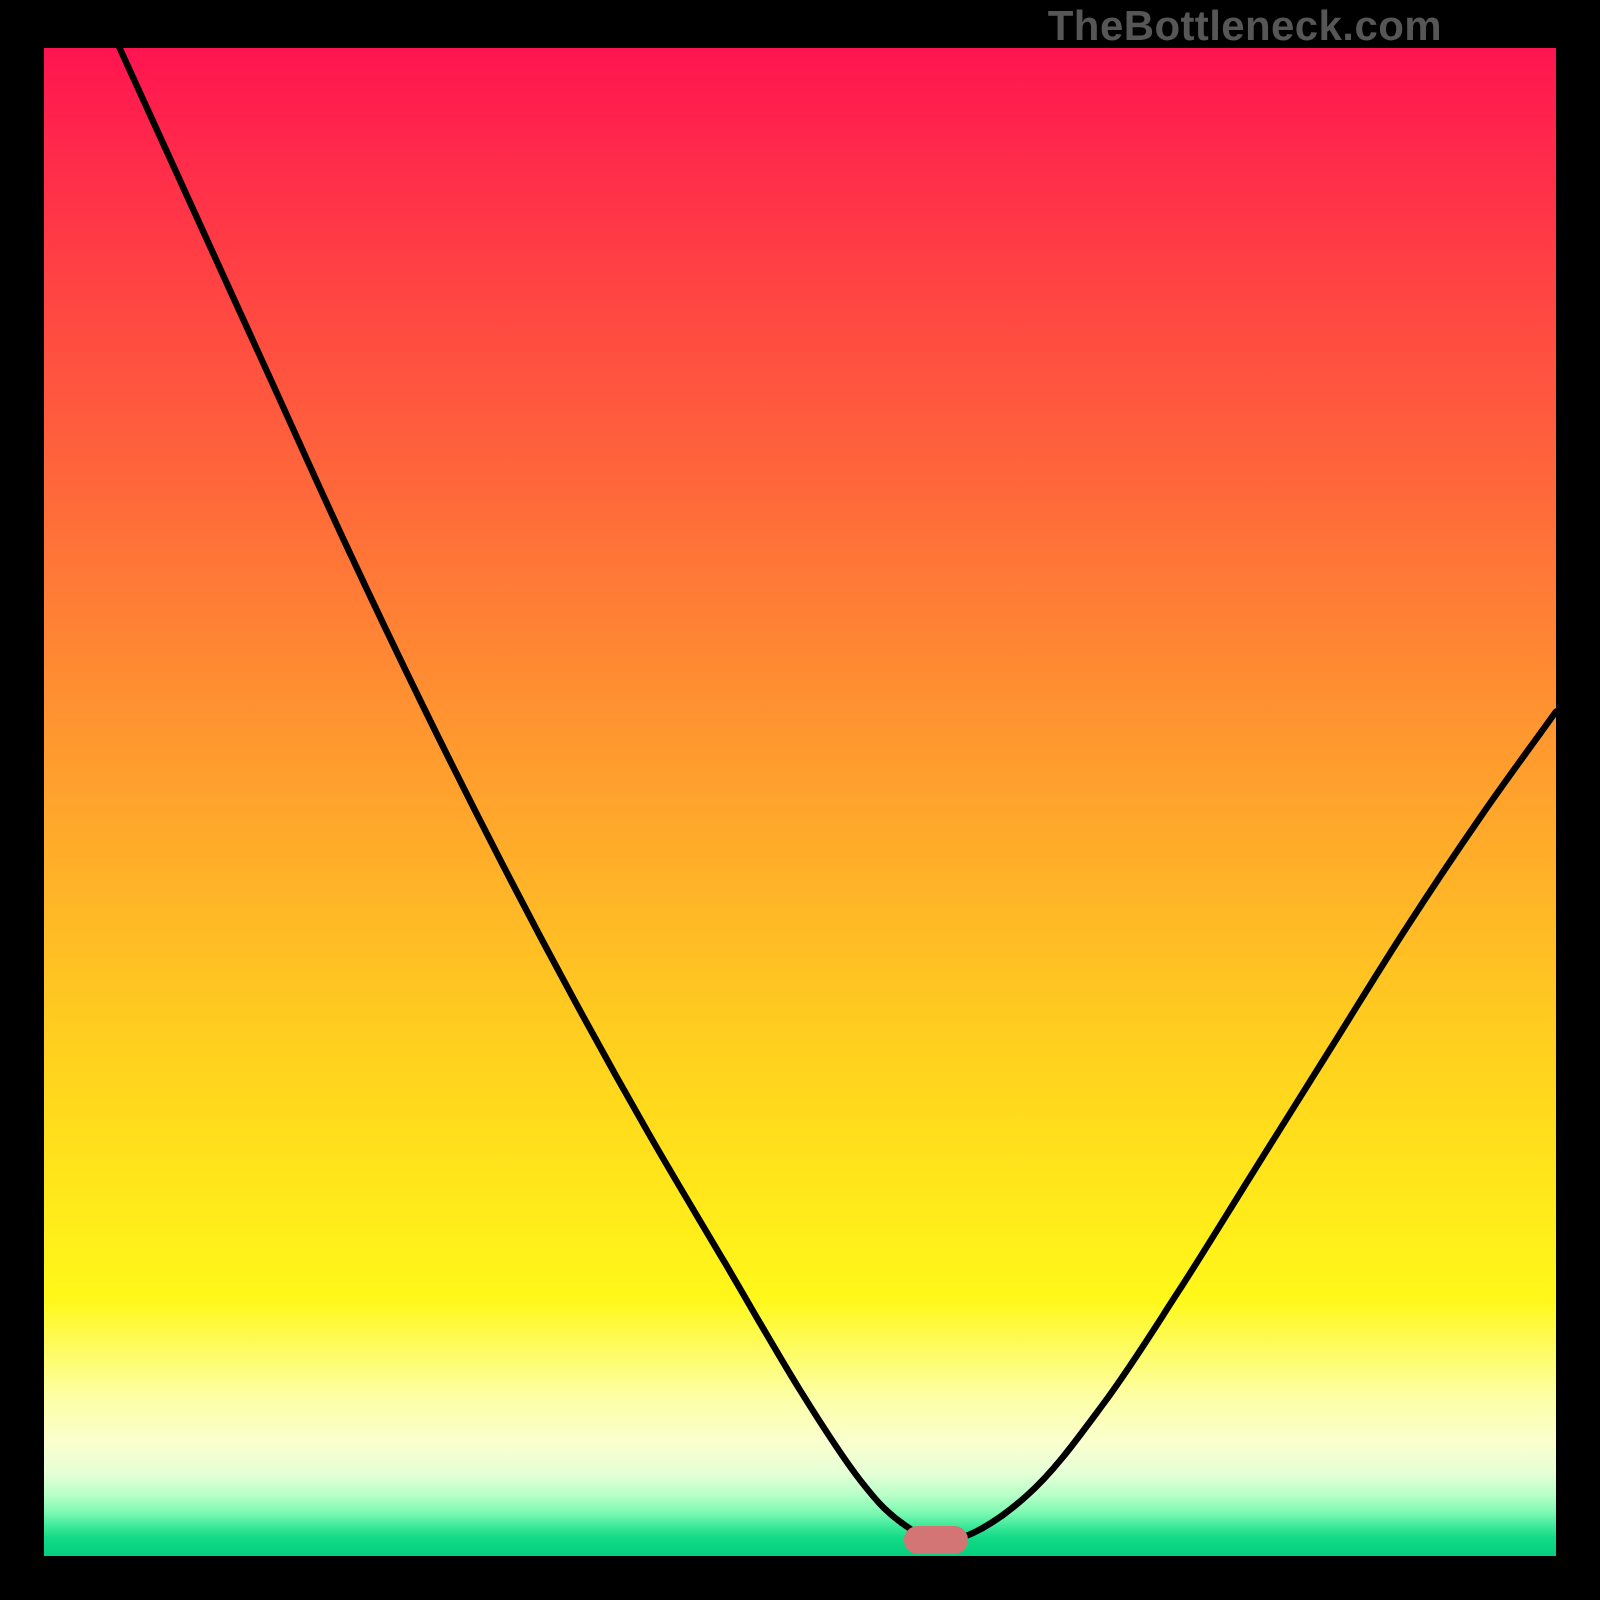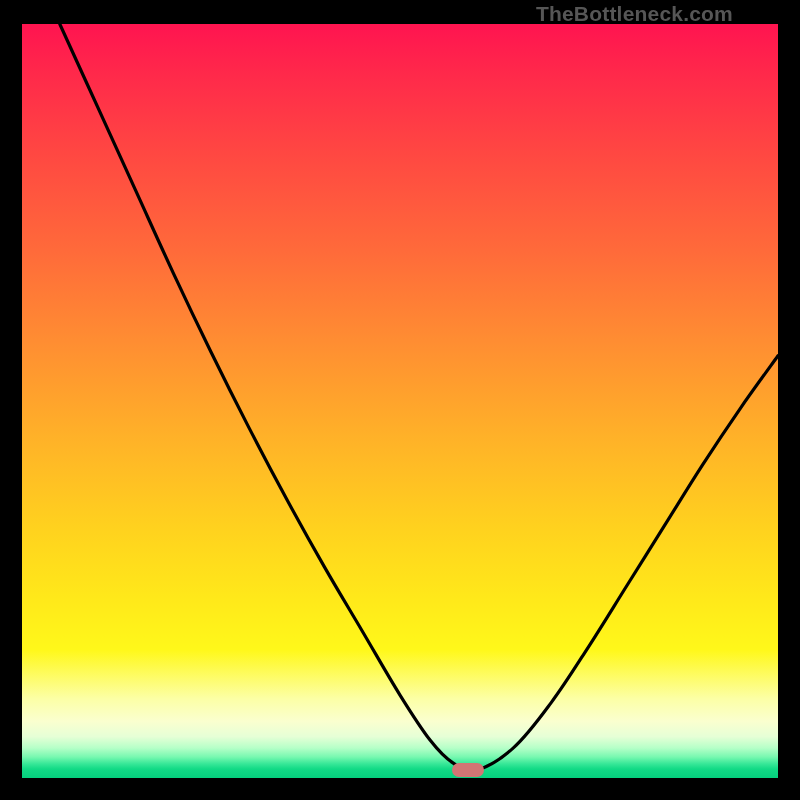--- a/index.html
+++ b/index.html
@@ -8,21 +8,20 @@
     width: 800px;
     height: 800px;
     background: #000;
     overflow: hidden;
   }
   .outer {
     position: relative;
     width: 729px;
     height: 800px;
     background: #000;
-    padding-left: 12px;
   }
   .attribution {
     position: absolute;
     top: 2px;
     right: 8px;
     font-family: Arial, Helvetica, sans-serif;
     font-size: 21px;
     font-weight: bold;
     color: #565656;
     letter-spacing: 0.2px;

